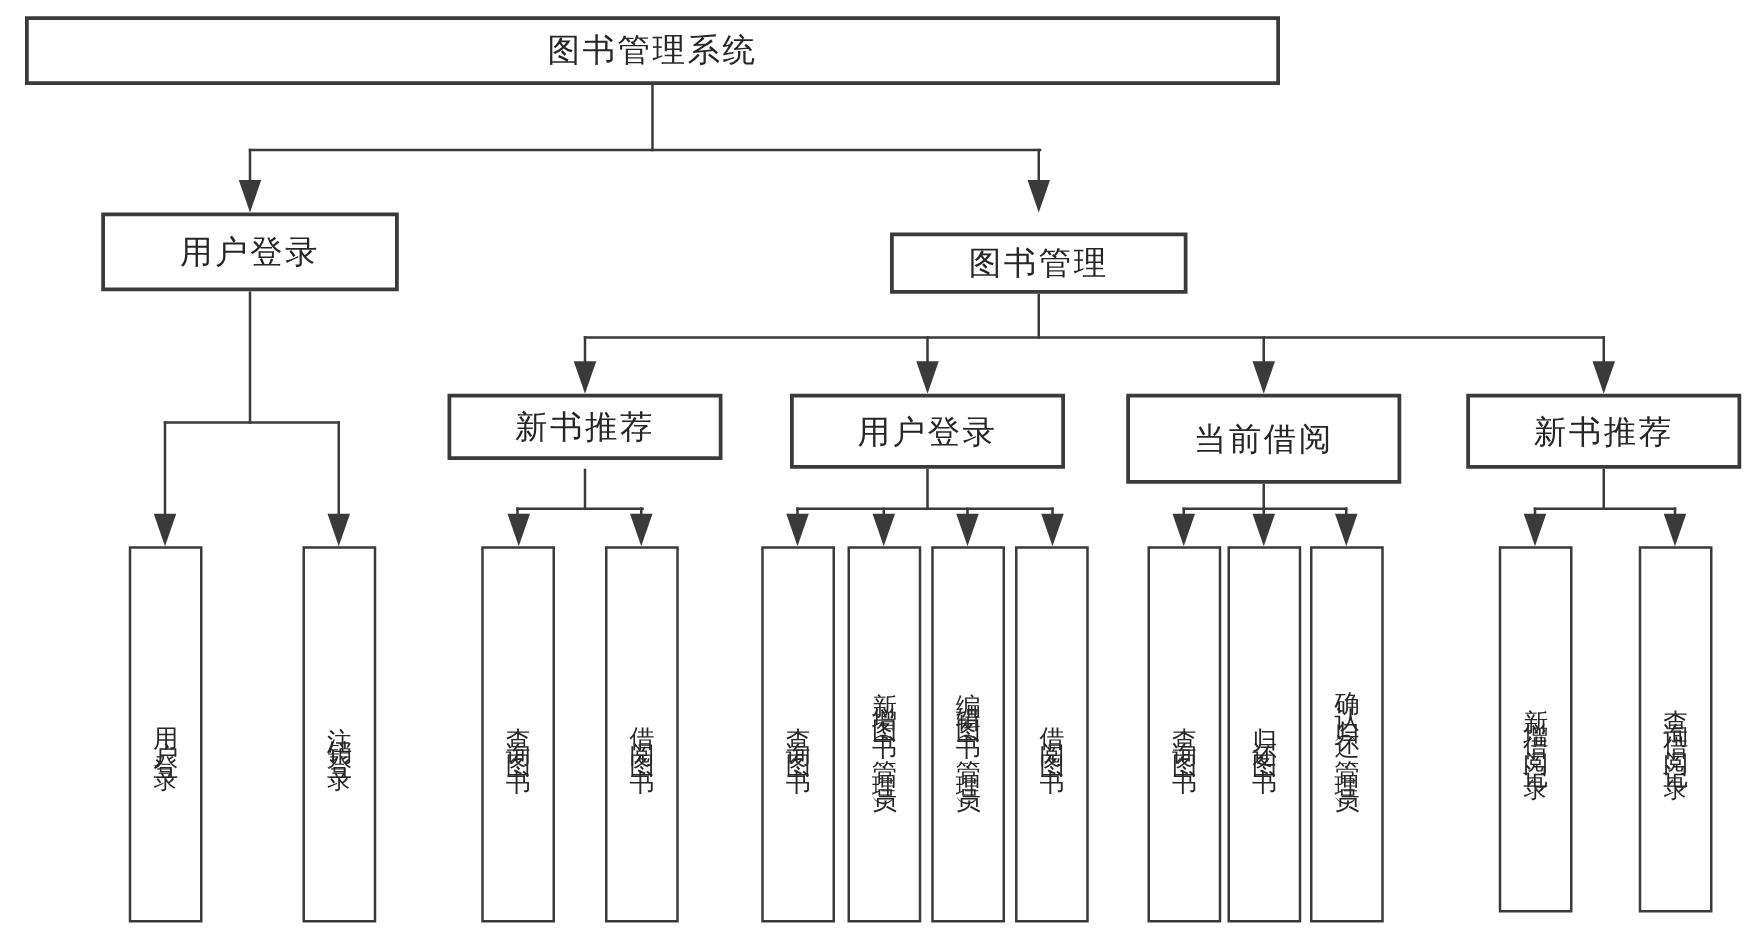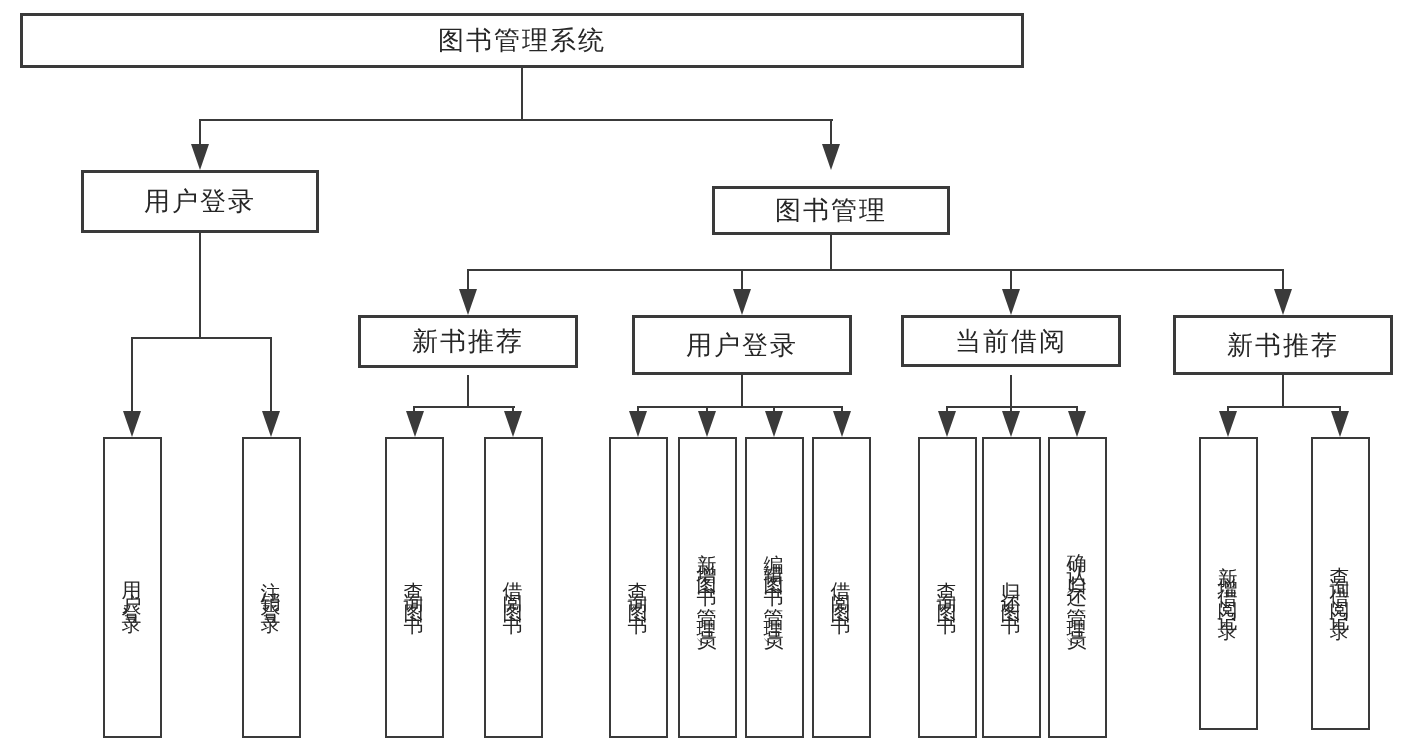--- a/index.html
+++ b/index.html
@@ -123,21 +123,21 @@
   <div class="node" style="left:20px; top:13px; width:1004px; height:55px;">图书管理系统</div>
 
   <div class="node" style="left:81px; top:170px; width:238px; height:63px;">用户登录</div>
 
   <div class="node" style="left:712px; top:186px; width:238px; height:49px;">图书管理</div>
 
   <div class="node" style="left:358px; top:315px; width:220px; height:53px;">新书推荐</div>
 
   <div class="node" style="left:632px; top:315px; width:220px; height:60px;">用户登录</div>
 
-  <div class="node" style="left:901px; top:315px; width:220px; height:52px;">当前借阅</div>
+  <div class="node" style="left:901px; top:315px; width:220px; height:72px;">当前借阅</div>
 
   <div class="node" style="left:1173px; top:315px; width:220px; height:60px;">新书推荐</div>
 
   <div class="node leaf" style="left:103px; top:437px; width:59px; height:301px;">用户登录</div>
 
   <div class="node leaf" style="left:242px; top:437px; width:59px; height:301px;">注销登录</div>
 
   <div class="node leaf" style="left:385px; top:437px; width:59px; height:301px;">查询图书</div>
 
   <div class="node leaf" style="left:484px; top:437px; width:59px; height:301px;">借阅图书</div>

